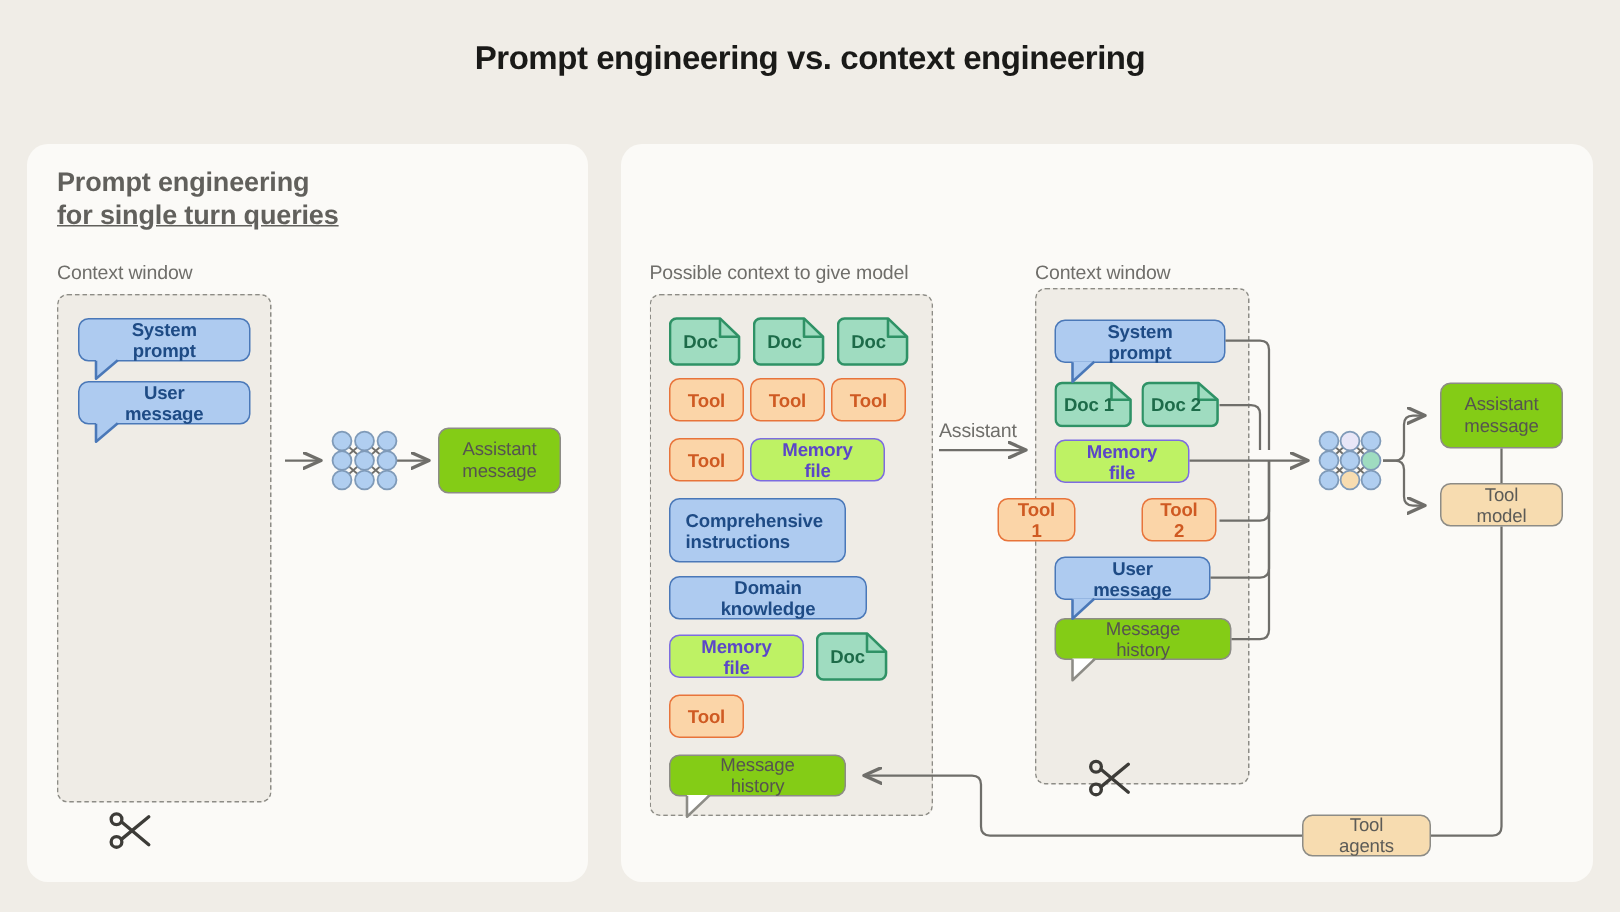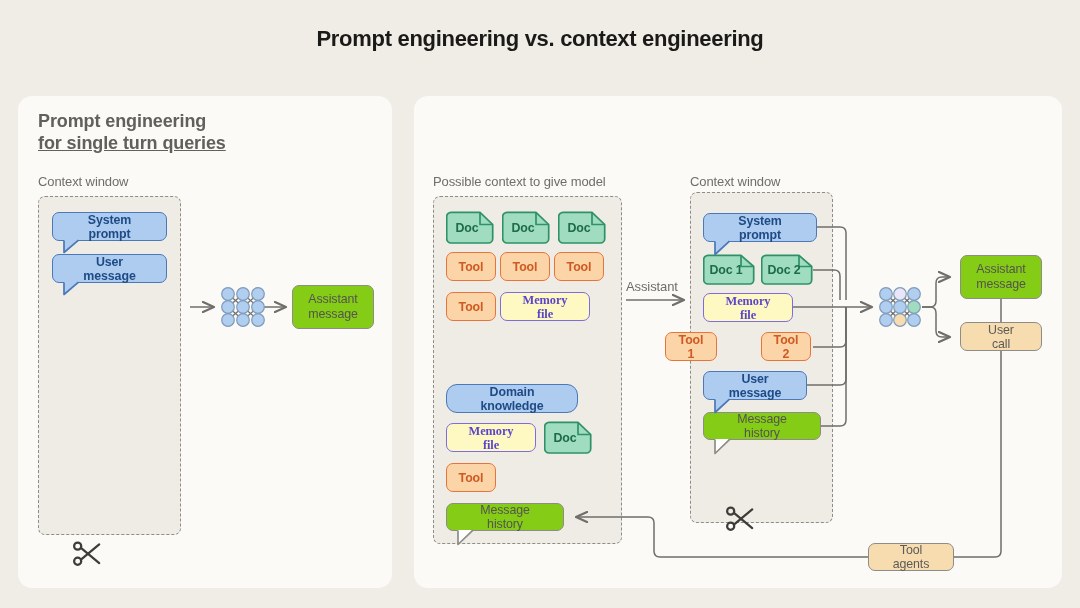--- a/index.html
+++ b/index.html
@@ -59,21 +59,21 @@
     letter-spacing:-0.1px;
     line-height:14px;
     padding:0 24px;
   }
   .node.light { font-weight:normal; }
 
   
   .c-blue   { background:#aecbf0; border-color:#4a78b8; color:#1e4b85; }
   .c-orange { background:#fbd5a8; border-color:#e8743a; color:#cf5a22; }
   .c-tan    { background:#f7dcb0; border-color:#8d8c86; color:#5c5b57; }
-  .c-purple { background:#fef9c3; border-color:#7d6ce0; color:#5b46c9;font-family:Liberation Serif, serif; }
+  .c-purple { background:#bef264; border-color:#7d6ce0; color:#5b46c9; }
   .c-white  { background:#84cc16; border-color:#8d8c86; color:#55544f; }
 
   
   .doc {
     position:absolute;
   }
   .doc .doc-label {
     position:absolute; left:0; top:0; width:100%; height:100%;
     display:flex; align-items:center; justify-content:center;
     font-size:12.4px; font-weight:bold; color:#1d6b49;
@@ -140,22 +140,26 @@
     <span class="doc-label">Doc</span>
   </div>
 
   <div class="node c-orange" style="left:446px; top:252px; width:44px; height:29px;">Tool</div>
   <div class="node c-orange" style="left:500px; top:252px; width:44px; height:29px;">Tool</div>
   <div class="node c-orange" style="left:554px; top:252px; width:44px; height:29px;">Tool</div>
 
   <div class="node c-orange" style="left:446px; top:292px; width:44px; height:29px;">Tool</div>
   <div class="node c-purple" style="left:500px; top:292px; width:90px; height:29px;">Memory file</div>
 
-
-  <div class="node c-blue" style="left:446px; top:384px; width:132px; height:29px;border-radius:11px;">Domain knowledge</div>
+  <div class="node c-blue" style="left:446px; top:332px; width:118px; height:43px; flex-direction:column; align-items:flex-start; justify-content:center; padding-left:10px; line-height:14px; text-align:left;">
+    <span>Comprehensive</span>
+    <span>instructions</span>
+  </div>
+
+  <div class="node c-blue" style="left:446px; top:384px; width:132px; height:29px;">Domain knowledge</div>
 
   <div class="node c-purple" style="left:446px; top:423px; width:90px; height:29px;">Memory file</div>
   <div class="doc" style="left:544px; top:421px; width:48px; height:33px;">
     <svg width="48" height="33" viewBox="0 0 48 33">
         <path d="M5 1.3 H34 L46.7 13.5 V27.7 A4.3 4.3 0 0 1 42.4 32 H5 A4.3 4.3 0 0 1 0.7 27.7 V5.6 A4.3 4.3 0 0 1 5 1.3 Z" fill="#9fdcc0" stroke="#2f9266" stroke-width="1.7" stroke-linejoin="round"></path>
         <path d="M34 1.3 V13.5 H46.7" fill="none" stroke="#2f9266" stroke-width="1.7" stroke-linejoin="round"></path>
       </svg>
     <span class="doc-label">Doc</span>
   </div>
 
@@ -188,21 +192,21 @@
   <div class="node c-orange" style="left:761px; top:332px; width:28px; height:29px;">Tool 2</div>
 
   <div class="node c-blue" style="left:703px; top:371px; width:104px; height:29px;">User message</div>
 
   <div class="node c-white light" style="left:703px; top:412px; width:118px; height:28px;">Message history</div>
 
   <div class="node c-white light" style="left:960px; top:255px; width:82px; height:44px; flex-direction:column; line-height:15px;">
     <span>Assistant</span>
     <span>message</span>
   </div>
-  <div class="node c-tan light" style="left:960px; top:322px; width:82px; height:29px;">User call</div>
+  <div class="node c-tan light" style="left:960px; top:322px; width:82px; height:29px;">Tool model</div>
 
   <div class="node c-tan light" style="left:868px; top:543px; width:86px; height:28px;">Tool agents</div>
 
   <svg id="wires" viewBox="0 0 1080 608">
     <defs>
       <marker id="ah" markerWidth="9" markerHeight="8" refX="8" refY="4" orient="auto">
         <path d="M0,0.4 L8,4 L0,7.6" fill="none" stroke="#6f6e6a" stroke-width="1.5" stroke-linecap="round" stroke-linejoin="round"></path>
       </marker>
     </defs>
 

